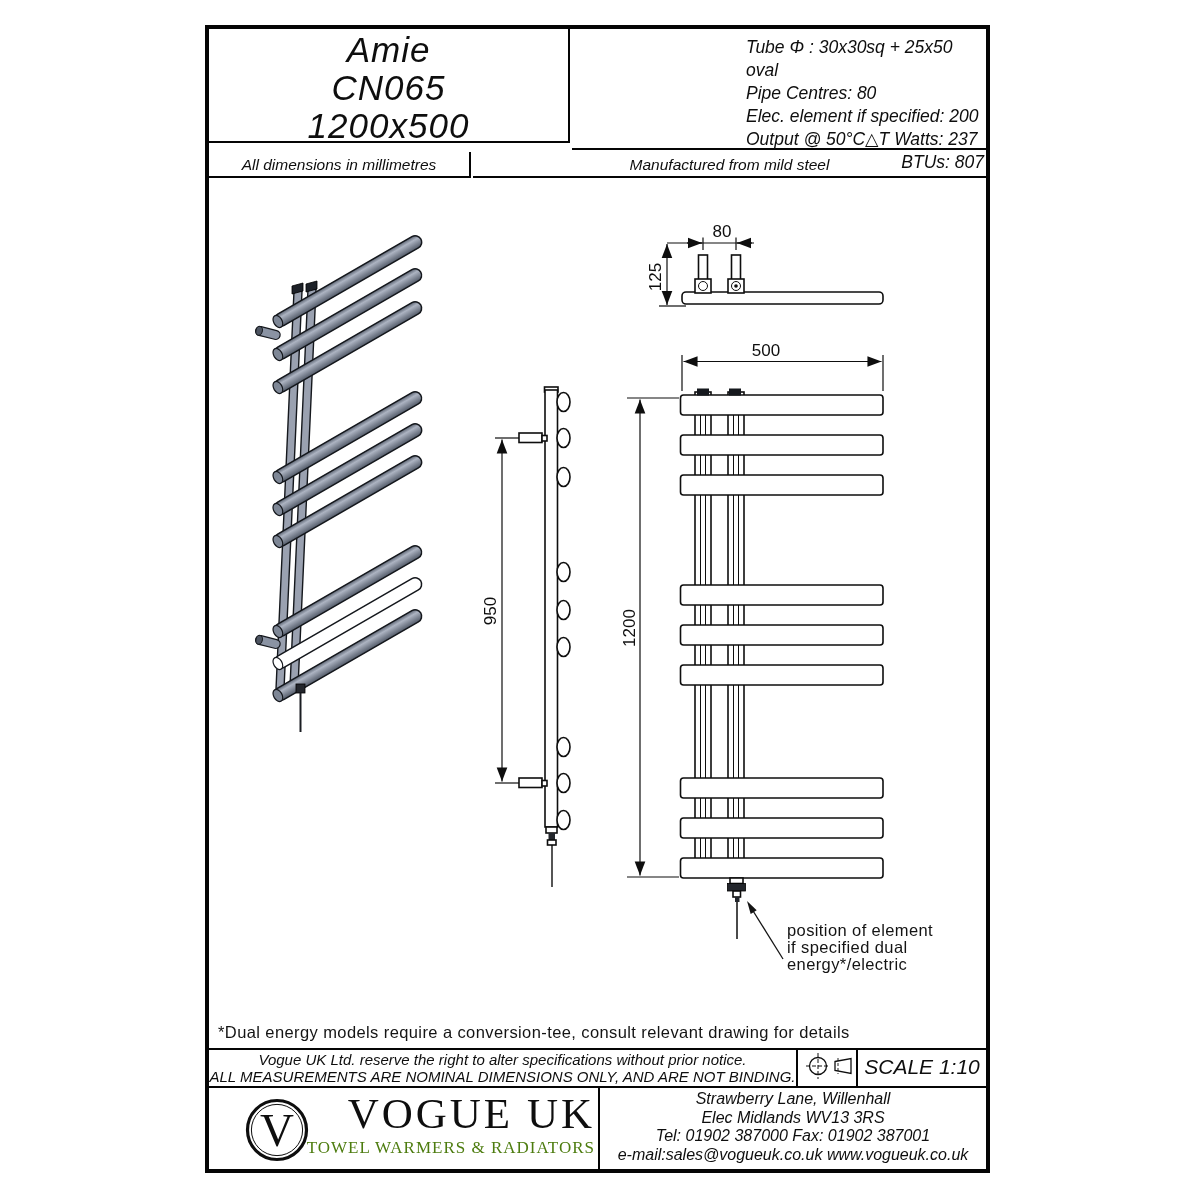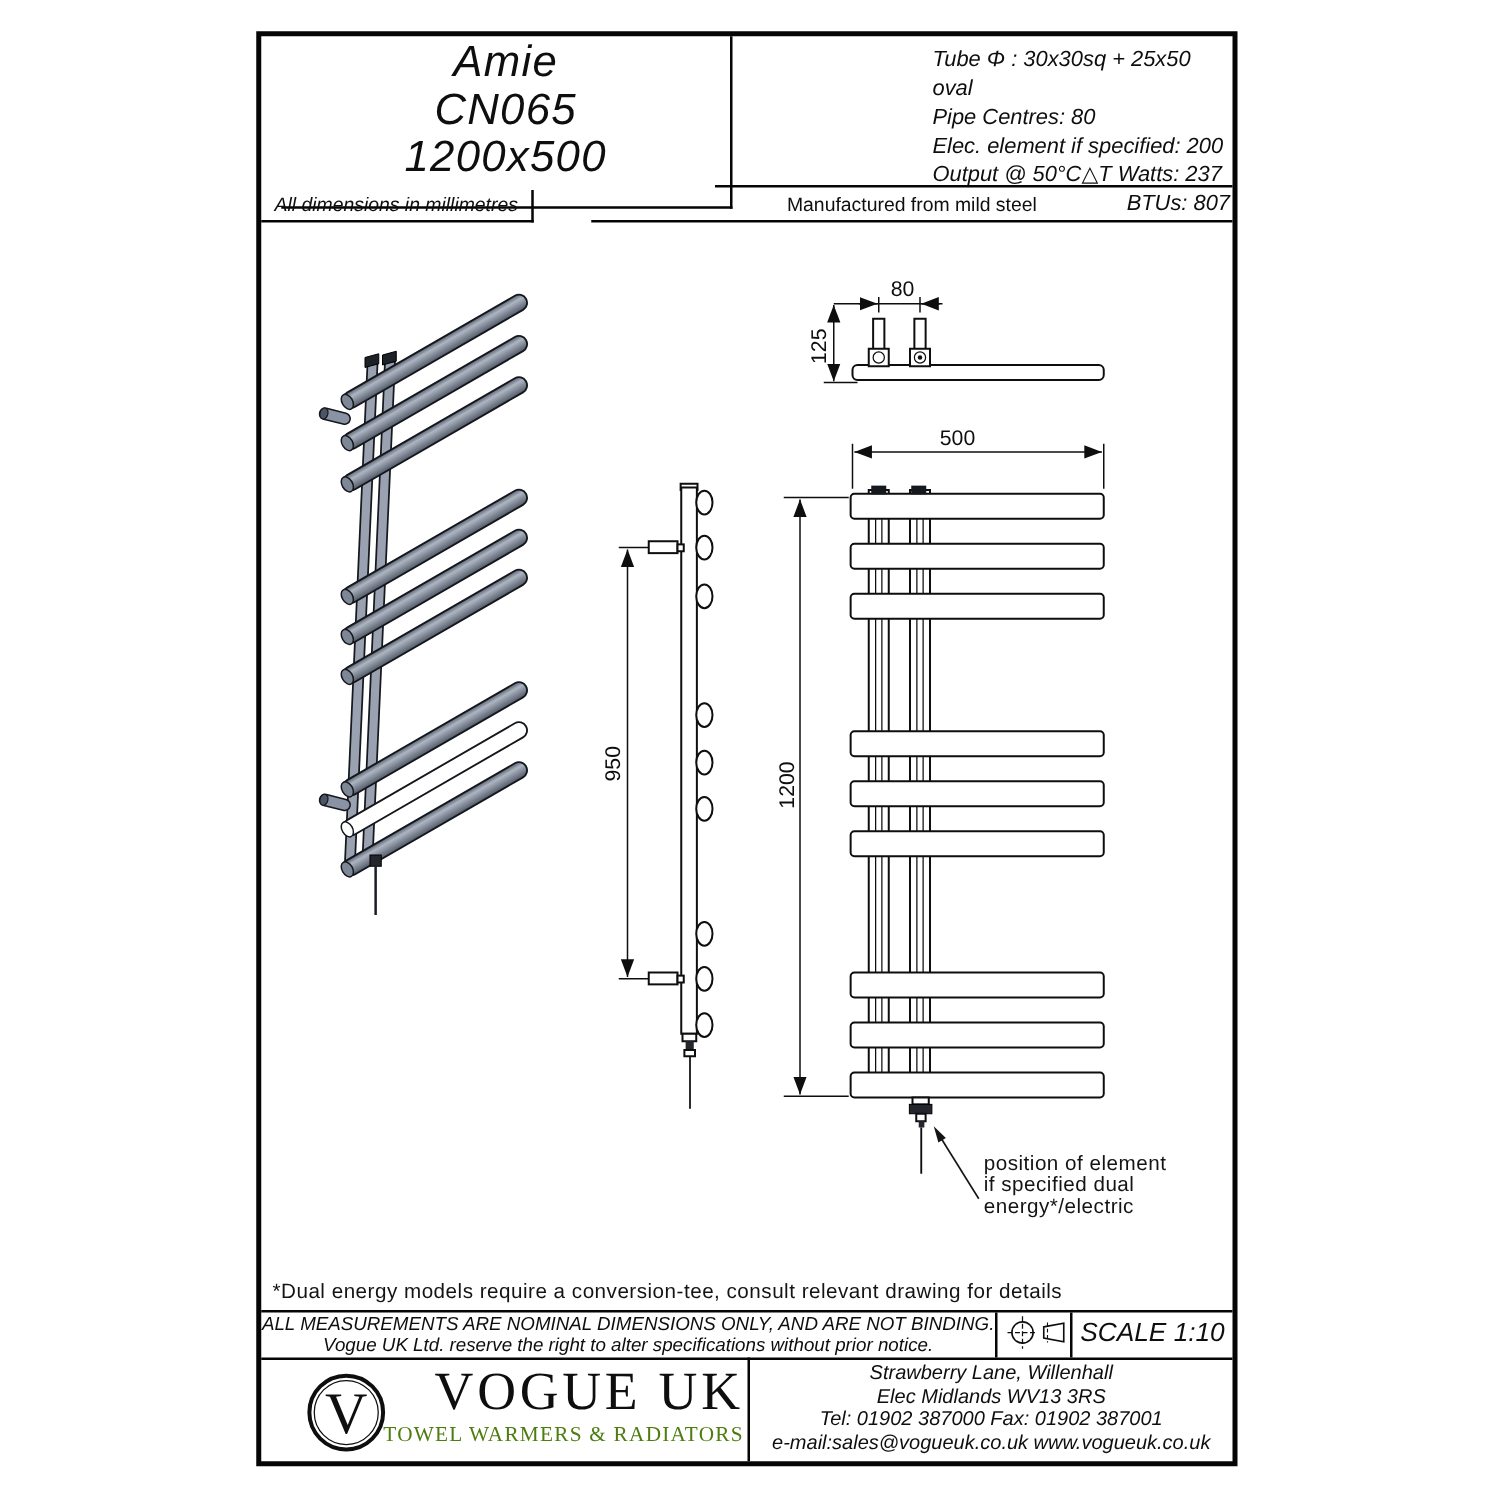--- a/index.html
+++ b/index.html
@@ -1,29 +1,29 @@
 <!DOCTYPE html>
 <html><head>
 <meta charset="utf-8">
 <style>
   html,body{margin:0;padding:0;background:#fff;width:1200px;height:1200px;position:relative;
     font-family:"Liberation Sans","DejaVu Sans",sans-serif;color:#0e0e0e;}
   .sheet{position:absolute;left:205px;top:25px;width:777px;height:1140px;border:4px solid #050505;background:#fff;}
   .cell{box-sizing:border-box;}
-  .title-left{position:absolute;left:0;top:0;width:361px;height:138px;border-right:2px solid #050505;border-bottom:2px solid #050505;text-align:center;padding-top:2px;margin-left:16px;}
+  .title-left{position:absolute;left:0;top:0;width:361px;height:114px;border-right:2px solid #050505;border-bottom:2px solid #050505;text-align:center;padding-top:2px;}
   .title-line{font-style:italic;font-size:35px;line-height:38px;letter-spacing:1px;}
   .title-specs{position:absolute;left:363px;top:0;right:0;height:121px;border-bottom:2px solid #050505;font-style:italic;font-size:17.5px;}
   .spec-col-left{position:absolute;left:11px;top:7px;line-height:23px;}
   .spec-col-right{position:absolute;left:174px;top:7px;width:238px;line-height:23px;}
   .spec-indent{padding-left:64px;}
   .spec-right-align{text-align:right;}
-  .note-left{position:absolute;left:0;top:123px;width:218px;height:26px;border-right:2px solid #050505;border-bottom:2px solid #050505;
+  .note-left{position:absolute;left:0;top:123px;width:262px;height:26px;border-right:2px solid #050505;border-bottom:2px solid #050505;
     font-style:italic;font-size:15.5px;text-align:center;line-height:25px;}
   .note-right{position:absolute;left:264px;top:123px;right:0;height:26px;border-bottom:2px solid #050505;
-    font-size:15.5px;text-align:center;line-height:25px;}
+    font-style:italic;font-size:15.5px;text-align:center;line-height:25px;}
   .draw-area{position:absolute;left:0;top:151px;right:0;height:868px;}
   .draw-area svg{position:absolute;left:0;top:0;}
   .approval{position:absolute;left:0;top:1019px;right:0;height:36px;border-top:2px solid #050505;border-bottom:2px solid #050505;display:flex;}
   .disclaimer{width:589px;border-right:2px solid #050505;text-align:center;font-style:italic;font-size:15px;line-height:16.5px;padding-top:2px;box-sizing:border-box;}
   .proj-cell{width:60px;border-right:2px solid #050505;box-sizing:border-box;}
   .scale-cell{flex:1;text-align:center;font-style:italic;font-size:21px;line-height:34px;white-space:nowrap;}
   .footer{position:absolute;left:0;top:1057px;right:0;bottom:0;display:flex;}
   .footer-left{width:391px;border-right:2px solid #050505;position:relative;box-sizing:border-box;}
   .logo{position:absolute;left:34px;top:10px;}
   .brand-block{position:absolute;left:80px;top:5px;width:306px;text-align:right;}
@@ -225,22 +225,22 @@
         <text class="geo" x="787" y="953">if specified dual</text>
         <text class="geo" x="787" y="970">energy*/electric</text>
       </g>
 
       <text class="geo" x="218" y="1038">*Dual energy models require a conversion-tee, consult relevant drawing for details</text>
     </svg>
   </div>
 
   <div class="approval">
     <div class="disclaimer">
+      <div>Vogue UK Ltd. reserve the right to alter specifications without prior notice.</div>
       <div>ALL MEASUREMENTS ARE NOMINAL DIMENSIONS ONLY, AND ARE NOT BINDING.</div>
-      <div>Vogue UK Ltd. reserve the right to alter specifications without prior notice.</div>
     </div>
     <div class="proj-cell">
       <svg width="58" height="32" viewBox="0 0 58 32">
         <circle cx="20" cy="16" r="8.5" fill="none" stroke="#0e0e0e" stroke-width="1.3"></circle>
         <line x1="20" y1="3" x2="20" y2="29" stroke="#0e0e0e" stroke-width="1" stroke-dasharray="4 2"></line>
         <line x1="8" y1="16" x2="32" y2="16" stroke="#0e0e0e" stroke-width="1" stroke-dasharray="4 2"></line>
         <polygon points="37,11.5 53,8.5 53,23.5 37,20.5" fill="none" stroke="#0e0e0e" stroke-width="1.3"></polygon>
         <line x1="40" y1="8" x2="40" y2="24" stroke="#0e0e0e" stroke-width="0.9" stroke-dasharray="3 2"></line>
       </svg>
     </div>

